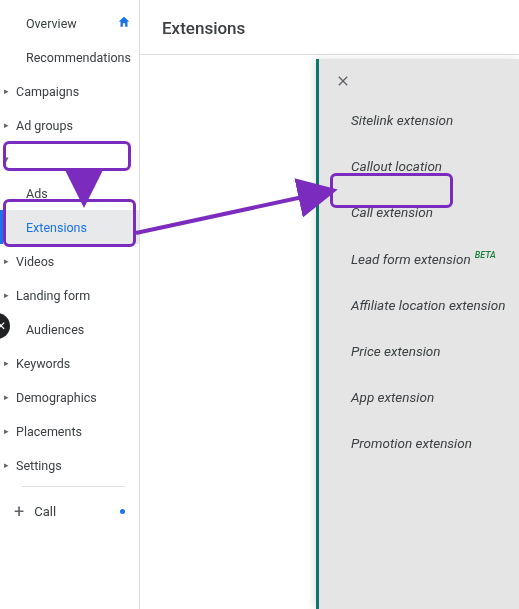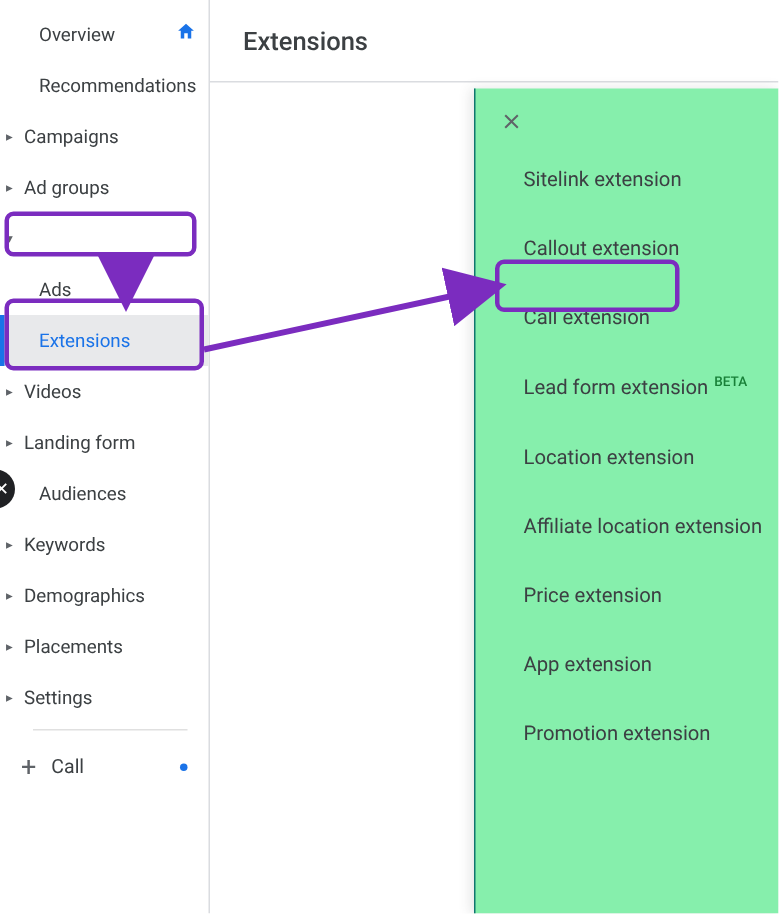--- a/index.html
+++ b/index.html
@@ -92,24 +92,25 @@
     color: #3c4043;
     padding: 18px 22px 16px 22px;
     border-bottom: 1px solid #dadce0;
   }
   .menu-panel {
     position: absolute;
     top: 59px;
     left: 176px;
     right: 0;
     bottom: 0;
-    background: #86efac;
+    background: #e5e5e5;
     box-shadow: -2px 0 8px rgba(60,64,67,0.15);
-    border-left: 1px solid #0f766e;
+    border-left: 3px solid #0f766e;
     overflow: hidden;
+    font-style: italic;
   }
   .menu-close {
     padding: 14px 16px 8px 16px;
     color: #5f6368;
   }
   .menu-close svg { display: block; }
   .menu-item {
     padding: 15px 20px 15px 32px;
     font-size: 13.5px;
     color: #3c4043;
@@ -240,24 +241,23 @@
   <main class="main">
     <div class="page-title">Extensions</div>
 
     <div class="menu-panel">
       <div class="menu-close">
         <svg width="16" height="16" viewBox="0 0 24 24">
             <path d="M19 6.41L17.59 5 12 10.59 6.41 5 5 6.41 10.59 12 5 17.59 6.41 19 12 13.41 17.59 19 19 17.59 13.41 12z" fill="#5f6368"></path>
           </svg>
       </div>
       <div class="menu-item"><span>Sitelink extension</span></div>
-      <div class="menu-item"><span>Callout extension</span></div>
+      <div class="menu-item"><span>Callout location</span></div>
       <div class="menu-item"><span>Call extension</span></div>
       <div class="menu-item"><span>Lead form extension</span><span class="beta">BETA</span></div>
-      <div class="menu-item"><span>Location extension</span></div>
       <div class="menu-item"><span>Affiliate location extension</span></div>
       <div class="menu-item"><span>Price extension</span></div>
       <div class="menu-item"><span>App extension</span></div>
       <div class="menu-item"><span>Promotion extension</span></div>
     </div>
   </main>
 </div>
 
 <div class="back-tab">✕</div>
 

